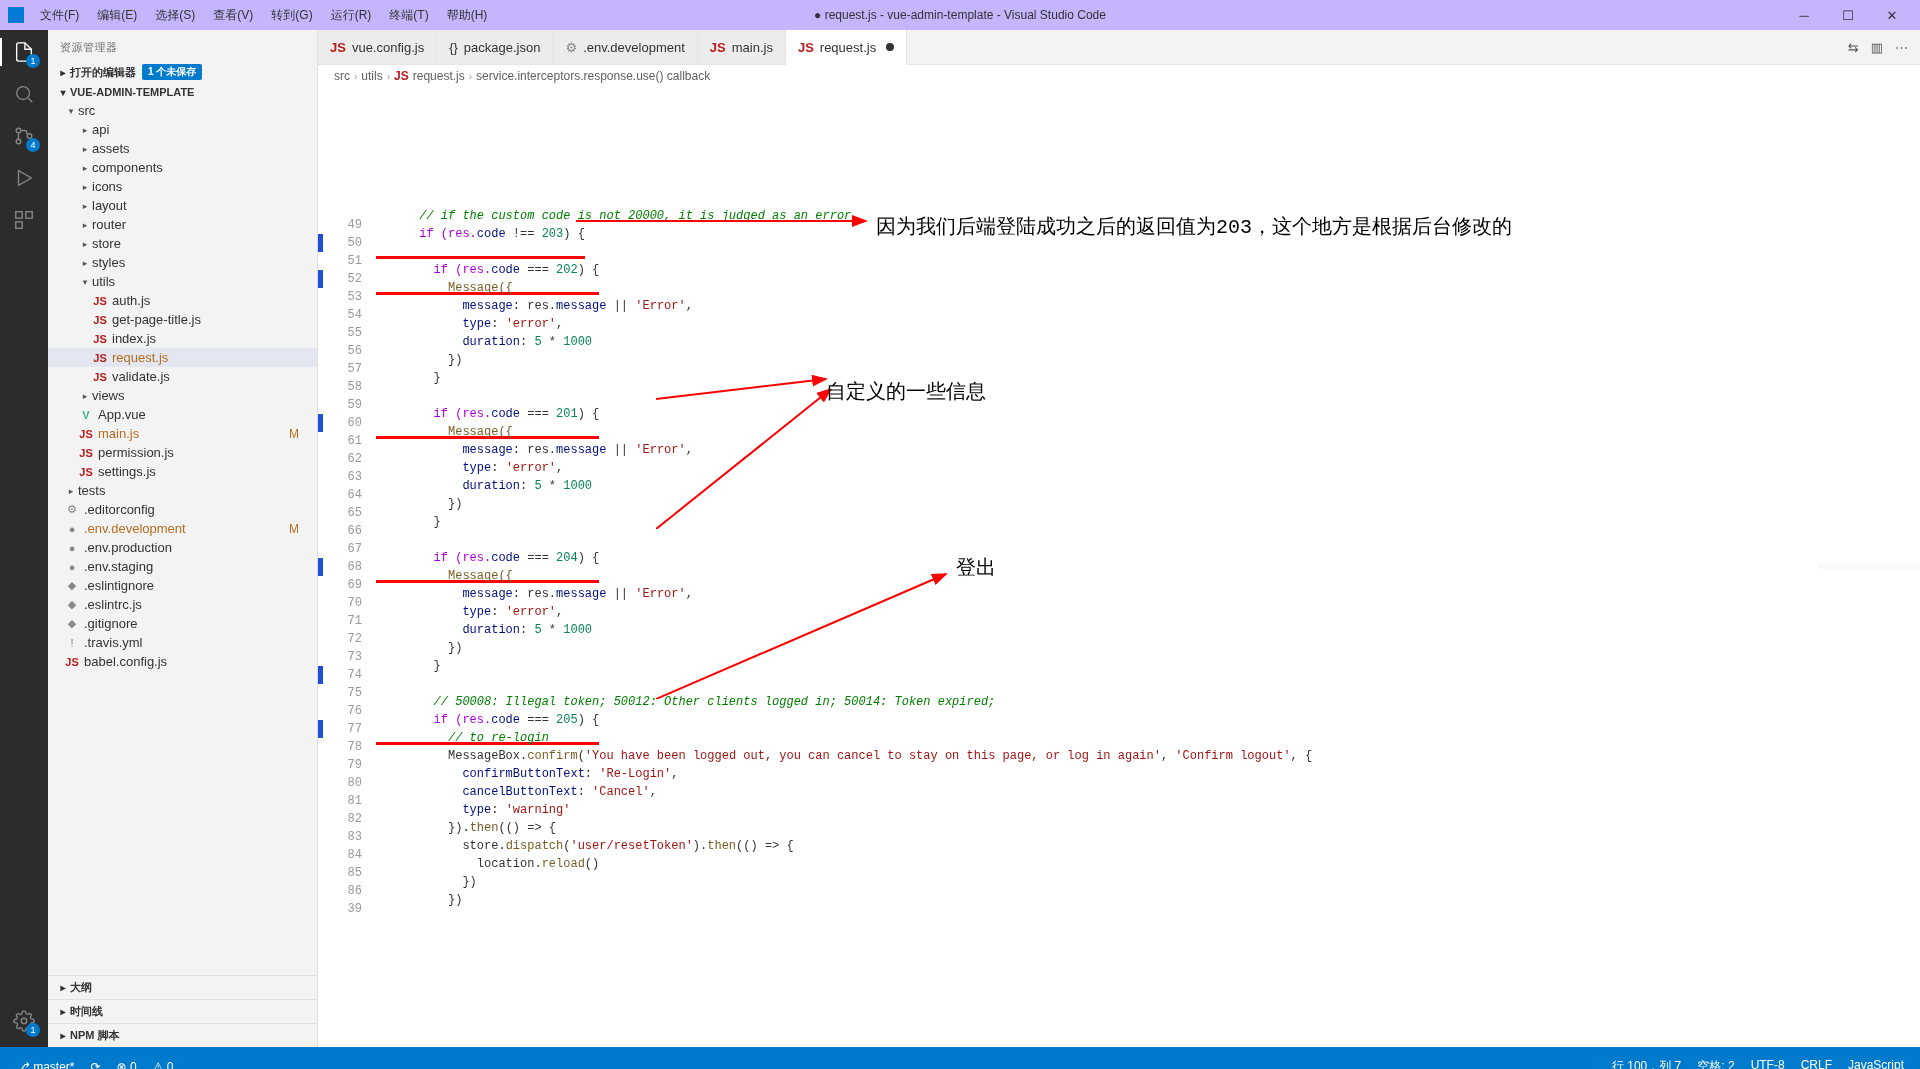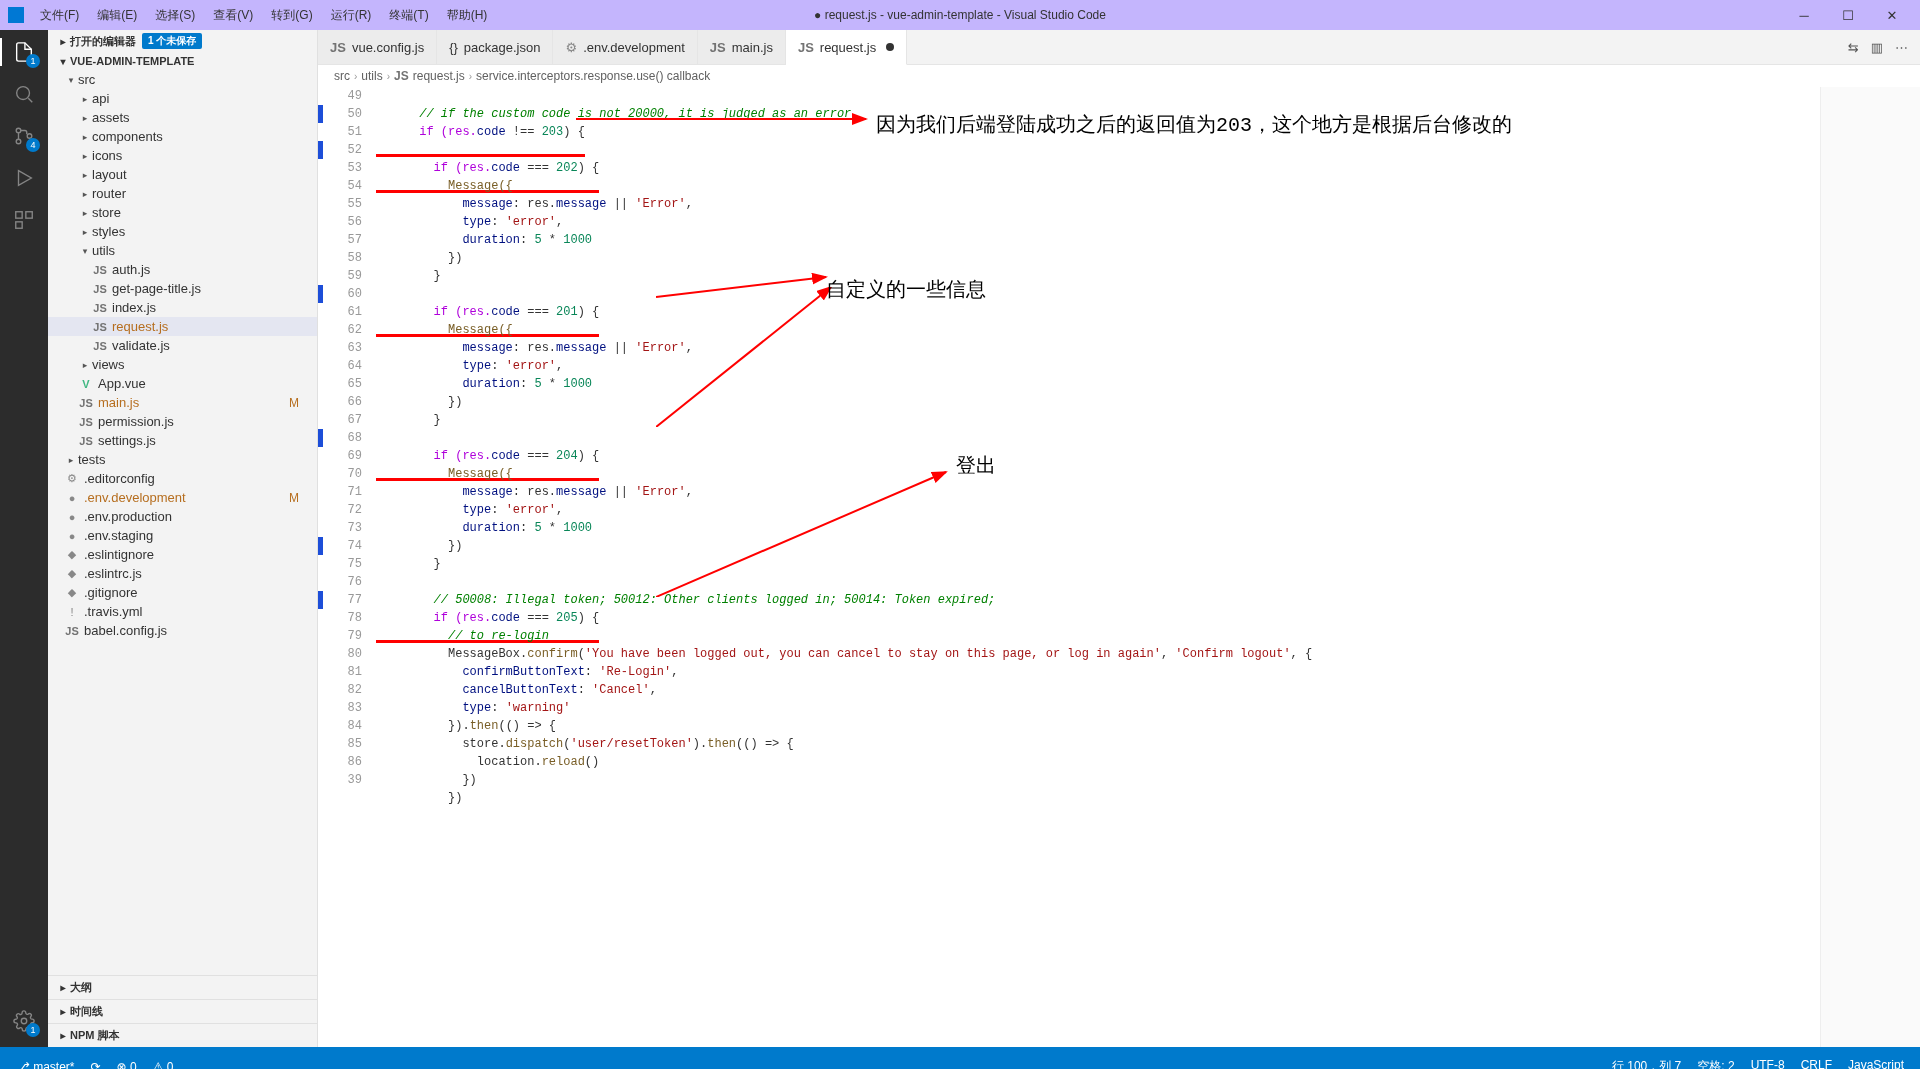--- a/index.html
+++ b/index.html
@@ -24,31 +24,31 @@
     .section-header .chev { width: 14px; text-align: center; font-size: 10px; }
     .section-badge { background: #007acc; color: #fff; font-size: 10px; padding: 1px 6px; margin-left: 6px; border-radius: 2px; }
     .tree { flex: 1; overflow-y: auto; font-size: 13px; }
     .tree-item { display: flex; align-items: center; padding: 2px 4px; cursor: pointer; white-space: nowrap; }
     .tree-item.selected { background: #e4e6f1; }
     .tree-item.active-file { color: #b66e1f; }
     .tree-item .chev { width: 14px; text-align: center; font-size: 9px; color: #555; }
     .tree-item .file-icon { width: 16px; margin-right: 4px; font-size: 11px; text-align: center; }
     .tree-item .m-indicator { margin-left: auto; margin-right: 14px; color: #b66e1f; font-size: 12px; }
     .pad-1 { padding-left: 16px; } .pad-2 { padding-left: 30px; } .pad-3 { padding-left: 44px; }
-    .icon-js { color: #737373; font-weight: bold; }
+    .icon-js { color: #b91c1c; font-weight: bold; }
     .icon-dot { color: #888; } .icon-vue { color: #41b883; font-weight: bold; }
     .editor-region { flex: 1; display: flex; flex-direction: column; overflow: hidden; position: relative; }
     .tabs { display: flex; background: #f3f3f3; height: 35px; border-bottom: 1px solid #e5e5e5; }
     .tab { display: flex; align-items: center; padding: 0 12px; border-right: 1px solid #e5e5e5; cursor: pointer; font-size: 13px; gap: 6px; background: #ececec; }
     .tab.active { background: #ffffff; border-bottom: 1px solid #fff; margin-bottom: -1px; }
     .tab-dirty { width: 8px; height: 8px; border-radius: 50%; background: #333; margin-left: 4px; }
     .tab-actions { margin-left: auto; display: flex; align-items: center; gap: 12px; padding: 0 12px; color: #555; }
     .breadcrumb { padding: 4px 16px; font-size: 12px; color: #616161; display: flex; align-items: center; gap: 4px; }
     .breadcrumb .chev-sep { color: #999; font-size: 10px; }
-    .editor-body { flex: 1; display: flex; overflow: hidden; position: relative; }
+    .editor-body { flex: 1; display: flex; overflow: hidden; position: relative; align-items: center; }
     .gutter { width: 58px; text-align: right; padding-right: 14px; color: #237893; font-size: 12px; font-family: Consolas, "Courier New", monospace; line-height: 18px; background: #fff; padding-top: 0; }
     .gutter .ln { height: 18px; color: #999; }
     .gutter .ln.modified { border-left: 5px solid #1d4ed8; }
     .code { flex: 1; font-family: Consolas, "Courier New", monospace; font-size: 12px; line-height: 18px; white-space: pre; color: #333; overflow: hidden; position: relative; }
     .tok-kw { color: #af00db; } .tok-prop { color: #001080; }
     .tok-num { color: #098658; } .tok-str { color: #a31515; }
     .tok-fn { color: #795e26; } .tok-cmt { color: #008000; font-style: italic; }
     .underline-red { border-bottom: 3px solid #ff0000; padding-bottom: 15px; }
     .annotations { position: absolute; inset: 0; pointer-events: none; }
     .anno-text { position: absolute; color: #000000; font-size: 20px; font-family: Liberation Mono, monospace; font-weight: 500; }
@@ -122,20 +122,21 @@
     <div class="activity-icon activity-bottom">
       <svg width="22" height="22" viewBox="0 0 24 24" fill="none" stroke="currentColor" stroke-width="1.5">
           <circle cx="12" cy="12" r="3"></circle>
           <path d="M19.4 15a1.7 1.7 0 00.3 1.8l.1.1a2 2 0 01-2.8 2.8l-.1-.1a1.7 1.7 0 00-1.8-.3 1.7 1.7 0 00-1 1.5V21a2 2 0 01-4 0v-.1a1.7 1.7 0 00-1-1.5 1.7 1.7 0 00-1.8.3l-.1.1a2 2 0 01-2.8-2.8l.1-.1a1.7 1.7 0 00.3-1.8 1.7 1.7 0 00-1.5-1H3a2 2 0 010-4h.1a1.7 1.7 0 001.5-1 1.7 1.7 0 00-.3-1.8l-.1-.1a2 2 0 012.8-2.8l.1.1a1.7 1.7 0 001.8.3h0a1.7 1.7 0 001-1.5V3a2 2 0 014 0v.1a1.7 1.7 0 001 1.5 1.7 1.7 0 001.8-.3l.1-.1a2 2 0 012.8 2.8l-.1.1a1.7 1.7 0 00-.3 1.8v0a1.7 1.7 0 001.5 1H21a2 2 0 010 4h-.1a1.7 1.7 0 00-1.5 1z"></path>
         </svg>
       <span class="badge">1</span>
     </div>
   </div>
 
   <div class="sidebar">
+    <div class="sidebar-header">资源管理器</div>
     <div class="section-header">
       <span class="chev">▸</span>
       <span>打开的编辑器</span>
       <span class="section-badge">1 个未保存</span>
     </div>
     <div class="section-header">
       <span class="chev">▾</span>
       <span>VUE-ADMIN-TEMPLATE</span>
     </div>
     <div class="tree">

